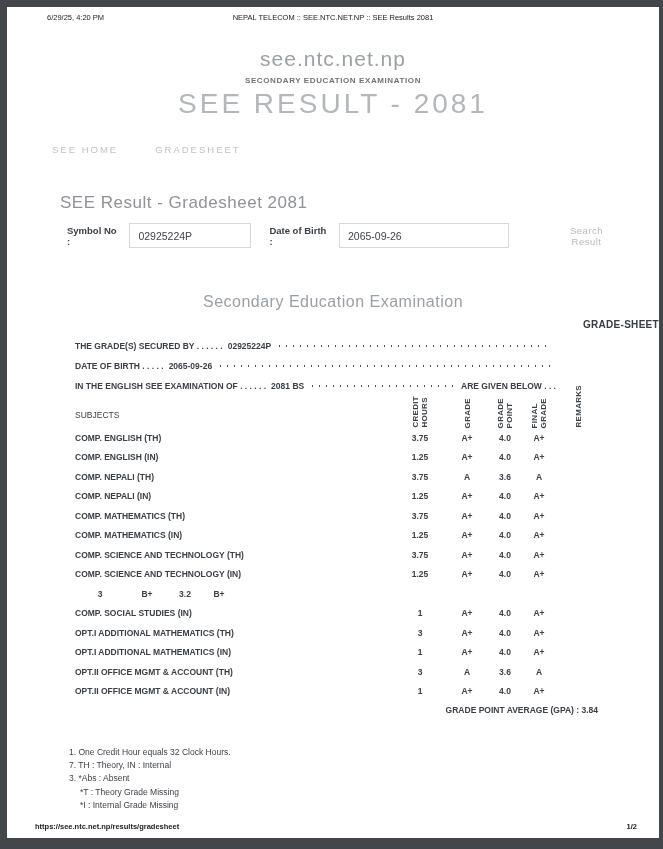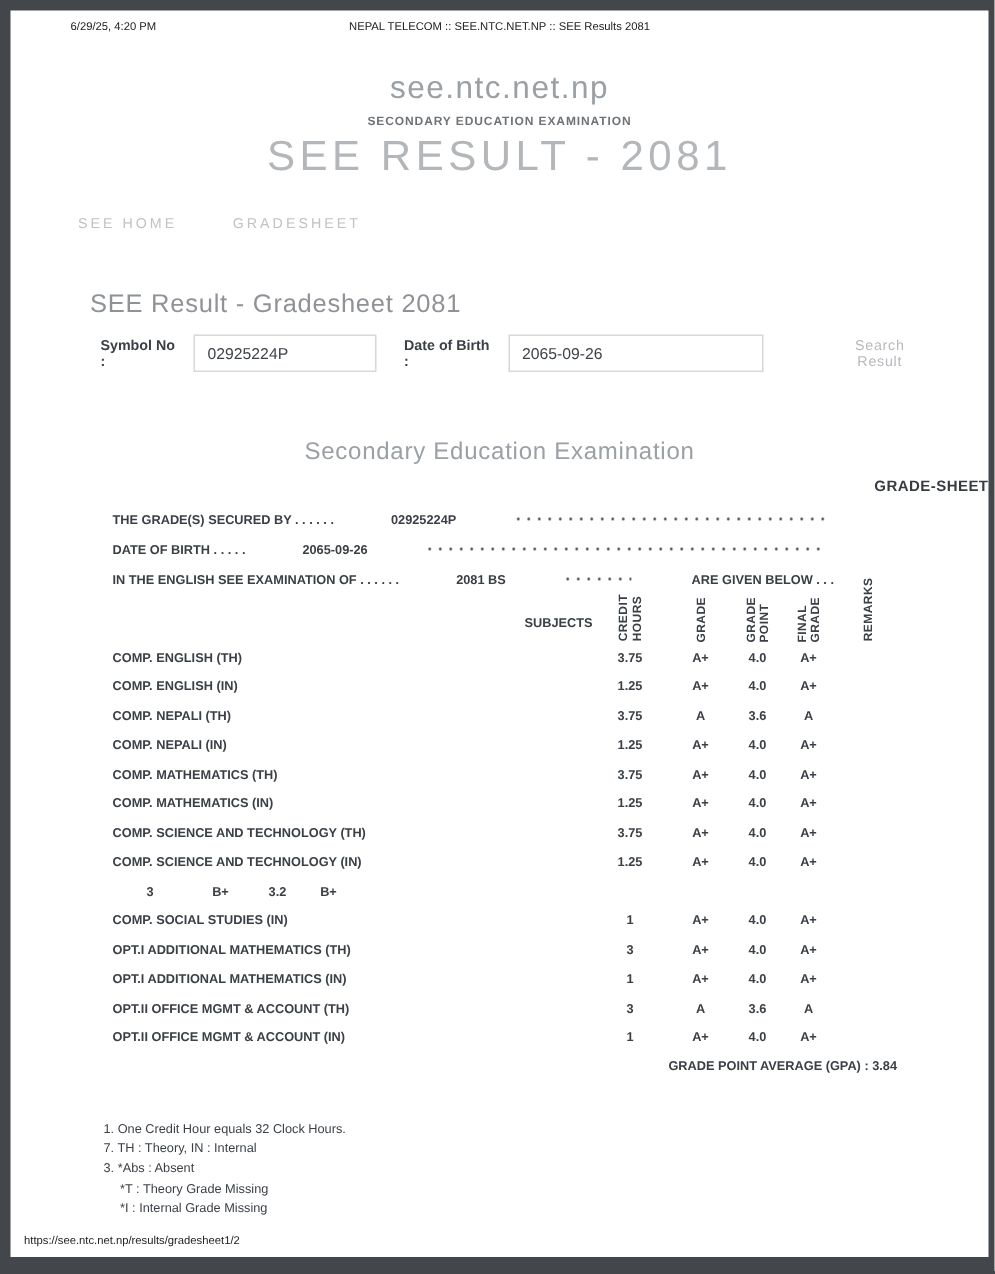--- a/index.html
+++ b/index.html
@@ -19,23 +19,23 @@
   
   .print-header {
     position: absolute; top: 6px; left: 23px; right: 23px;
     display: flex; align-items: baseline;
     font-size: 7.5px; color: #202124;
   }
   .print-header .ph-date { width: 150px; padding-left: 17px; }
   .print-header .ph-title { flex: 1; text-align: center; }
   .print-header .ph-spacer { width: 150px; }
   .print-footer {
-    position: absolute; bottom: 7px; left: 9px; right: 22px;
-    display: flex; 
-    font-size: 7.5px; color: #202124;
+    position: absolute; bottom: 7px; left: 28px; right: 22px;
+    display: flex; justify-content: space-between;
+    font-size: 7.5px; color: #202124; font-weight: bold;
   }
   
   .site-header { position: absolute; top: 40px; left: 0; right: 0; text-align: center; }
   .site-domain { font-size: 21px; color: #9aa0a4; letter-spacing: 1px; }
   .site-subtitle { margin-top: 5px; font-size: 8px; font-weight: bold; color: #6f7377; letter-spacing: 0.6px; }
   .site-title { margin-top: 3px; font-size: 28px; color: #b4b7ba; letter-spacing: 3px; }
   
   .nav { position: absolute; top: 137px; left: 45px; display: flex; gap: 37px; }
   .nav-item { font-size: 9.5px; color: #c0c2c6; letter-spacing: 2px; cursor: pointer; }
   
@@ -52,33 +52,33 @@
   .input-dob { width: 173px; margin-left: 8px; }
   .search-btn {
     margin-left: 45px; background: none; border: none;
     font-family: "Liberation Sans", sans-serif;
     font-size: 9.5px; color: #b6b9bd; letter-spacing: 0.5px; cursor: pointer;
   }
   
   .exam-title { position: absolute; top: 286px; left: 0; right: 0; text-align: center; font-size: 16px; color: #9aa0a5; letter-spacing: 0.5px; }
   .sheet-title { position: absolute; top: 312px; left: 0; right: 0; text-align: right; font-size: 10px; font-weight: bold; color: #383c42; letter-spacing: 0.3px; }
   .intro-lines { position: absolute; top: 329px; left: 68px; width: 481px; }
-  .intro-line { height: 20px; display: flex; align-items: center; font-size: 8.5px; font-weight: bold; color: #3a3f45; white-space: nowrap; gap: 33px; }
+  .intro-line { height: 20px; display: flex; align-items: center; font-size: 8.5px; font-weight: bold; color: #3a3f45; white-space: nowrap; }
   .intro-value { margin-left: 5px; }
   .leader {
     flex: 1; height: 6px; margin: 0 5px; min-width: 10px;
     background-image: radial-gradient(circle, #4a4f55 0.8px, rgba(0,0,0,0) 1px);
     background-size: 7px 6px; background-repeat: repeat-x; background-position: 0 55%;
   }
   .intro-suffix { margin-left: 2px; }
   
   .grade-table { position: absolute; top: 381px; left: 68px; width: 525px; color: #3b4046; }
   .gt-header { display: flex; height: 40px; align-items: flex-end; }
   .gt-col-subject { flex: 1; }
-  .gt-header .gt-col-subject { font-size: 8.5px; font-weight: bold; padding-bottom: 8px; text-align: right; }
+  .gt-header .gt-col-subject { font-size: 8.5px; font-weight: normal; padding-bottom: 8px; }
   .gt-col-credit { width: 50px; }
   .gt-col-grade { width: 44px; }
   .gt-col-gpoint { width: 32px; }
   .gt-col-final { width: 36px; }
   .gt-col-remarks { width: 43px; }
   .gt-rot-cell { display: flex; justify-content: center; align-items: flex-end; }
   .gt-rot {
     writing-mode: vertical-rl; transform: rotate(180deg);
     font-size: 8px; font-weight: bold; letter-spacing: 0.3px;
     white-space: pre-line; line-height: 9px; text-align: left;

